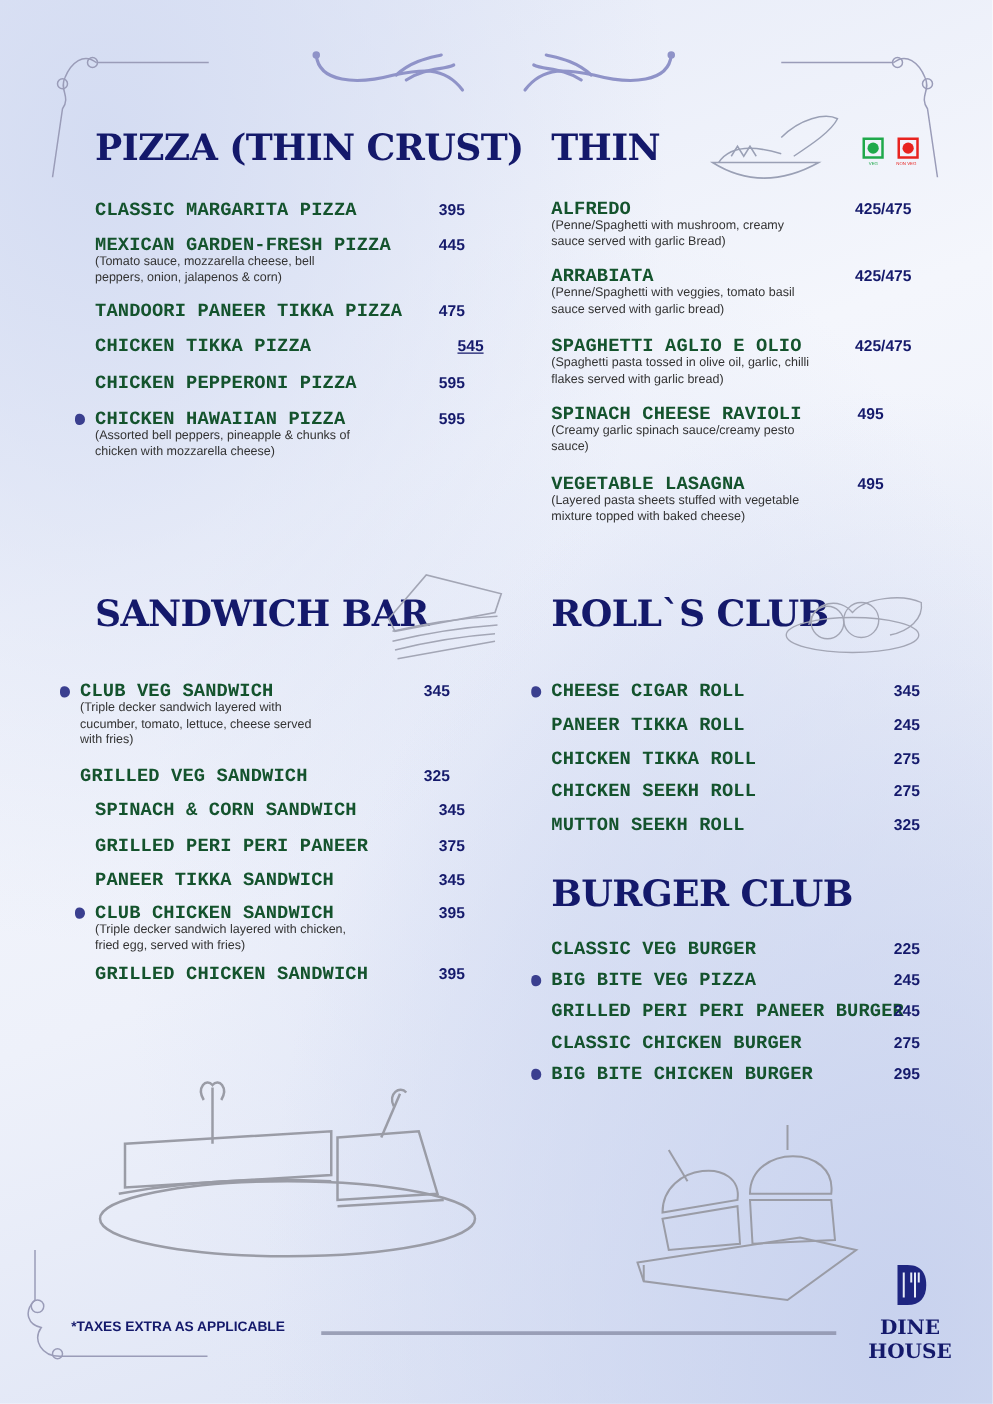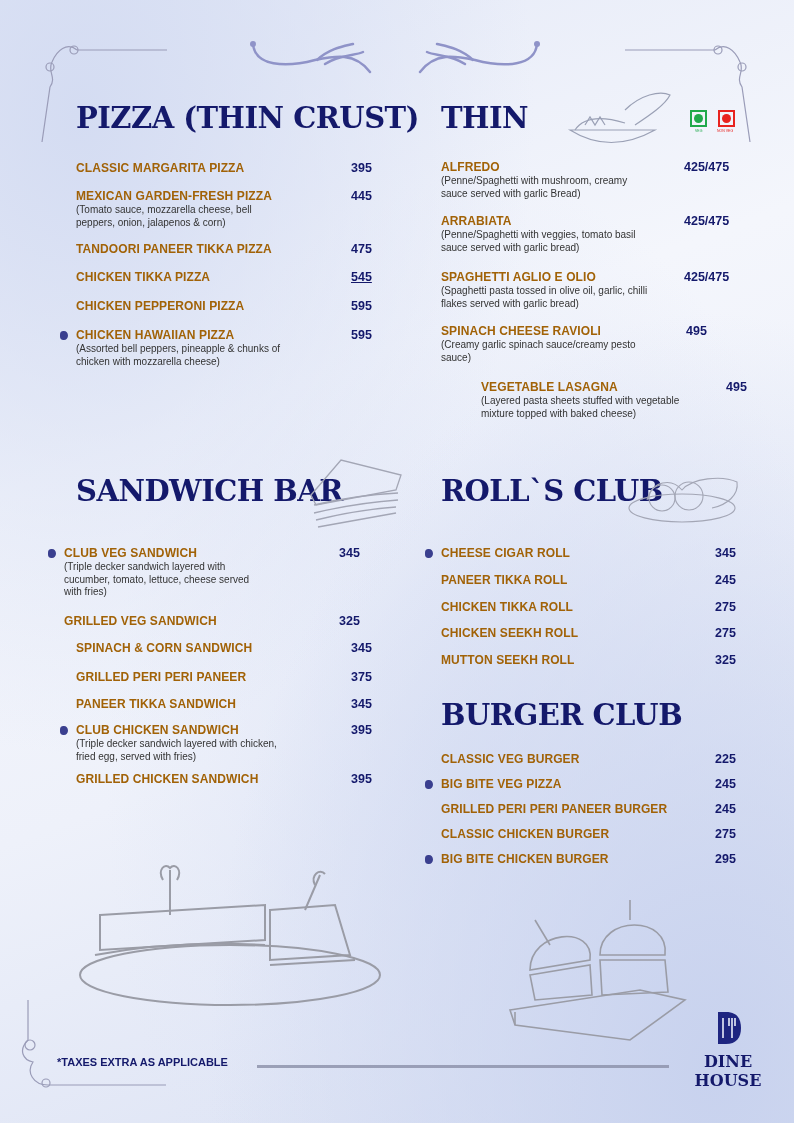--- a/index.html
+++ b/index.html
@@ -7,21 +7,21 @@
     font-family:"DejaVu Sans",sans-serif;
     background:
       radial-gradient(ellipse at 10% 10%, #d4dcf2 0%, rgba(212,220,242,0) 45%),
       radial-gradient(ellipse at 90% 95%, #c8d2ee 0%, rgba(200,210,238,0) 50%),
       radial-gradient(ellipse at 60% 70%, #dfe5f6 0%, rgba(223,229,246,0) 55%),
       linear-gradient(160deg,#e4e9f7 0%,#f4f6fc 35%,#eef1fa 60%,#d9e0f3 100%);
   }
   .page{position:absolute;inset:0;}
   .heading{position:absolute;font-family:"DejaVu Serif",serif;font-weight:bold;color:#14196b;font-size:29px;letter-spacing:-0.5px;margin:0;line-height:1;}
   .item{position:absolute;width:300px;}
-  .item .name{font-family:Liberation Sans, sans-serif;font-weight:bold;font-size:12px;color:#a16207;letter-spacing:0.1px;line-height:15px;display:block;}
+  .item .name{font-family:Liberation Mono, monospace;font-weight:bold;font-size:15px;color:#14532d;letter-spacing:0.1px;line-height:15px;display:block;}
   .item .desc{font-family:Liberation Sans, sans-serif;font-size:10px;color:#333;line-height:12.5px;display:block;width:210px;}
   .item .price{position:absolute;top:0;font-family:"Liberation Sans",sans-serif;font-weight:bold;font-size:12.5px;color:#14196b;line-height:15px;}
   .bullet{position:absolute;left:-16px;top:3px;width:8px;height:9px;border-radius:50% 60% 60% 50%;background:#3a3f8f;}
   .sketch{position:absolute;}
   .sketch svg{display:block;}
   .vegbox{position:absolute;width:17px;height:17px;border:2px solid;box-sizing:border-box;display:flex;align-items:center;justify-content:center;}
   .vegbox .dot{width:9px;height:9px;border-radius:50%;}
   .veglbl{position:absolute;font-size:3.5px;font-family:"Liberation Sans",sans-serif;}
   .taxes{position:absolute;left:57px;top:1056px;font-family:"Liberation Sans",sans-serif;font-weight:bold;font-size:11px;color:#14196b;}
   .footer-line{position:absolute;left:257px;top:1065px;width:412px;height:3px;background:#8a8fa8;opacity:0.8;}
@@ -88,21 +88,21 @@
     <span class="name">MEXICAN GARDEN-FRESH PIZZA</span>
     <span class="desc">(Tomato sauce, mozzarella cheese, bell peppers, onion, jalapenos &amp; corn)</span>
     <span class="price" style="left:275px;">445</span>
   </div>
   <div class="item" style="left:76px;top:242px;">
     <span class="name">TANDOORI PANEER TIKKA PIZZA</span>
     <span class="price" style="left:275px;">475</span>
   </div>
   <div class="item" style="left:76px;top:270px;">
     <span class="name">CHICKEN TIKKA PIZZA</span>
-    <span class="price" style="left:275px;text-decoration:underline;">545</span>
+    <span class="price" style="left:290px;text-decoration:underline;">545</span>
   </div>
   <div class="item" style="left:76px;top:299px;">
     <span class="name">CHICKEN PEPPERONI PIZZA</span>
     <span class="price" style="left:275px;">595</span>
   </div>
   <div class="item" style="left:76px;top:328px;">
     <span class="bullet"></span>
     <span class="name">CHICKEN HAWAIIAN PIZZA</span>
     <span class="desc">(Assorted bell peppers, pineapple &amp; chunks of chicken with mozzarella cheese)</span>
     <span class="price" style="left:275px;">595</span>
@@ -143,21 +143,21 @@
   <div class="item" style="left:441px;top:270px;">
     <span class="name">SPAGHETTI AGLIO E OLIO</span>
     <span class="desc">(Spaghetti pasta tossed in olive oil, garlic, chilli flakes served with garlic bread)</span>
     <span class="price" style="left:243px;">425/475</span>
   </div>
   <div class="item" style="left:441px;top:324px;">
     <span class="name">SPINACH CHEESE RAVIOLI</span>
     <span class="desc">(Creamy garlic spinach sauce/creamy pesto sauce)</span>
     <span class="price" style="left:245px;">495</span>
   </div>
-  <div class="item" style="left:441px;top:380px;margin-left:40px;">
+  <div class="item" style="left:441px;top:380px;">
     <span class="name">VEGETABLE LASAGNA</span>
     <span class="desc">(Layered pasta sheets stuffed with vegetable mixture topped with baked cheese)</span>
     <span class="price" style="left:245px;">495</span>
   </div>
 
   <h2 class="heading" style="left:76px;top:477px;">SANDWICH BAR</h2>
 
   <div class="sketch" style="left:306px;top:455px;">
     <svg width="100" height="75" viewBox="0 0 100 75">
         <g fill="none" stroke="#a3a6b5" stroke-width="1.3">

